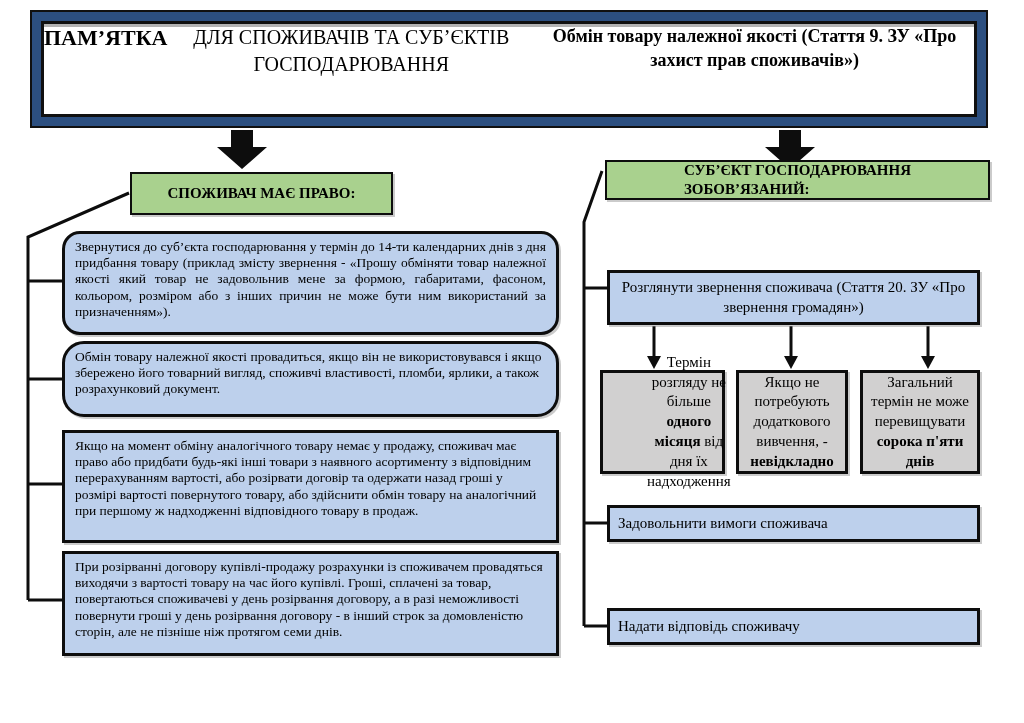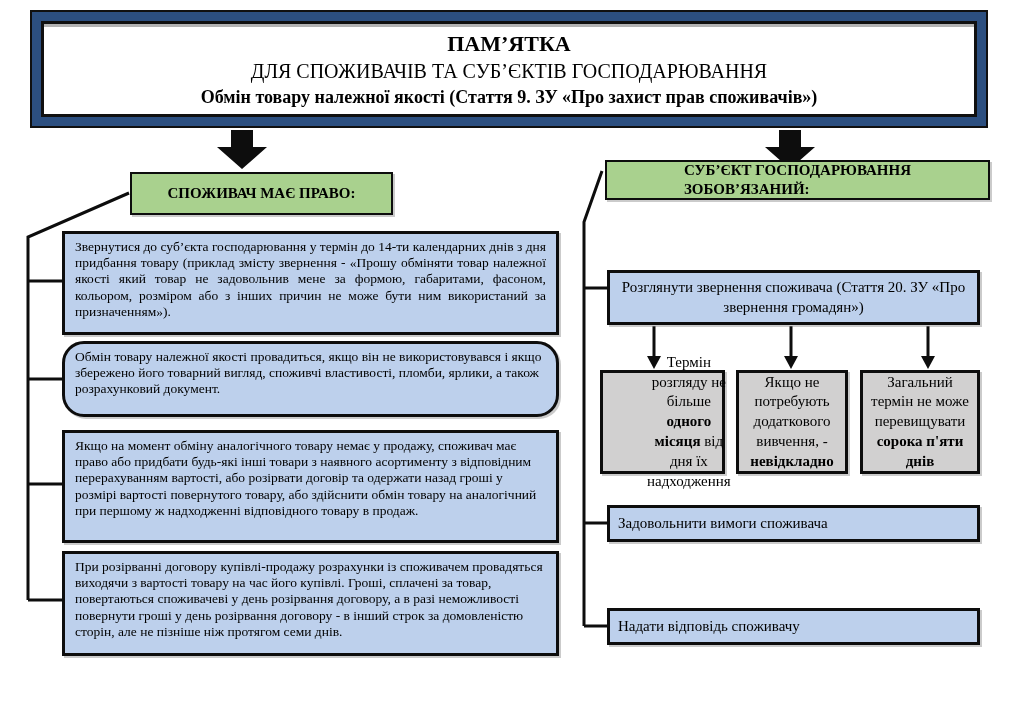--- a/index.html
+++ b/index.html
@@ -11,36 +11,36 @@
 
   
   .title-banner{
     position:absolute;left:30px;top:10px;width:958px;height:118px;
     background:#2C4F80;border:2px solid #101010;box-sizing:border-box;
   }
   .title-inner{
     position:absolute;left:9px;top:9px;right:9px;bottom:9px;
     background:#ffffff;border:3px solid #101010;box-sizing:border-box;
     box-shadow:inset 0 3px 0 #b3b3b3;
-    display:flex;flex-direction:column;align-items:center;justify-content:center;
+    display:flex;justify-content:center;
     text-align:center;
   }
   .title-l1{font-size:22px;font-weight:bold;line-height:28px;}
   .title-l2{font-size:20px;font-weight:normal;line-height:27px;}
   .title-l3{font-size:18px;font-weight:bold;line-height:24px;}
 
   
   .box{position:absolute;box-sizing:border-box;border:3px solid #0d0d0d;background:#BDD0EC;}
   .shadowed{box-shadow:2px 2px 0 rgba(140,140,140,.45);}
 
   .green{background:#A9D18E;border-width:2px;display:flex;align-items:center;justify-content:center;
          font-weight:bold;font-size:15px;line-height:19px;}
 
   .ltext{font-size:13.5px;line-height:1.2;padding:5px 10px;background:#BDD0EC;}
-  .justify{text-align:justify;}
+  .justify{text-align:justify;border-radius:18px;}
 
   .center-flex{display:flex;align-items:center;justify-content:flex-start;text-align:center;
                font-size:15px;line-height:1.32;padding:3px 8px;}
 
   .gray{background:#D1D0D0;border-width:3px;}
   .gray .b{font-weight:bold;}
 </style>
 </head>
 <body>
 

